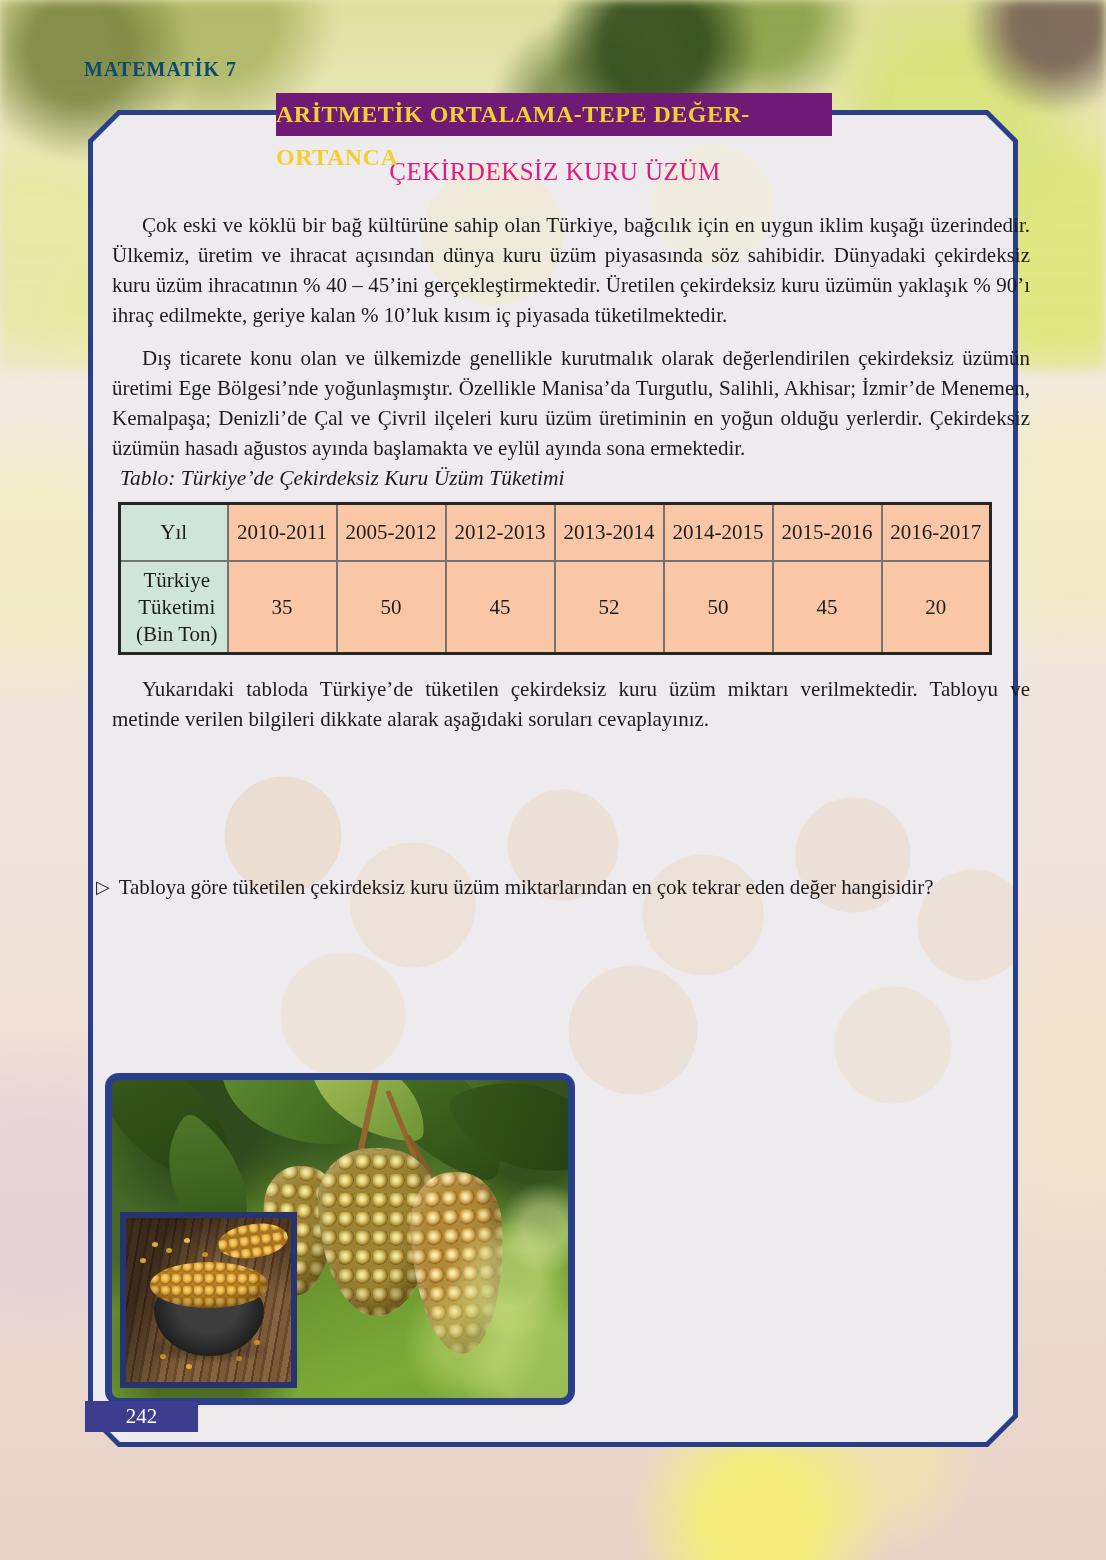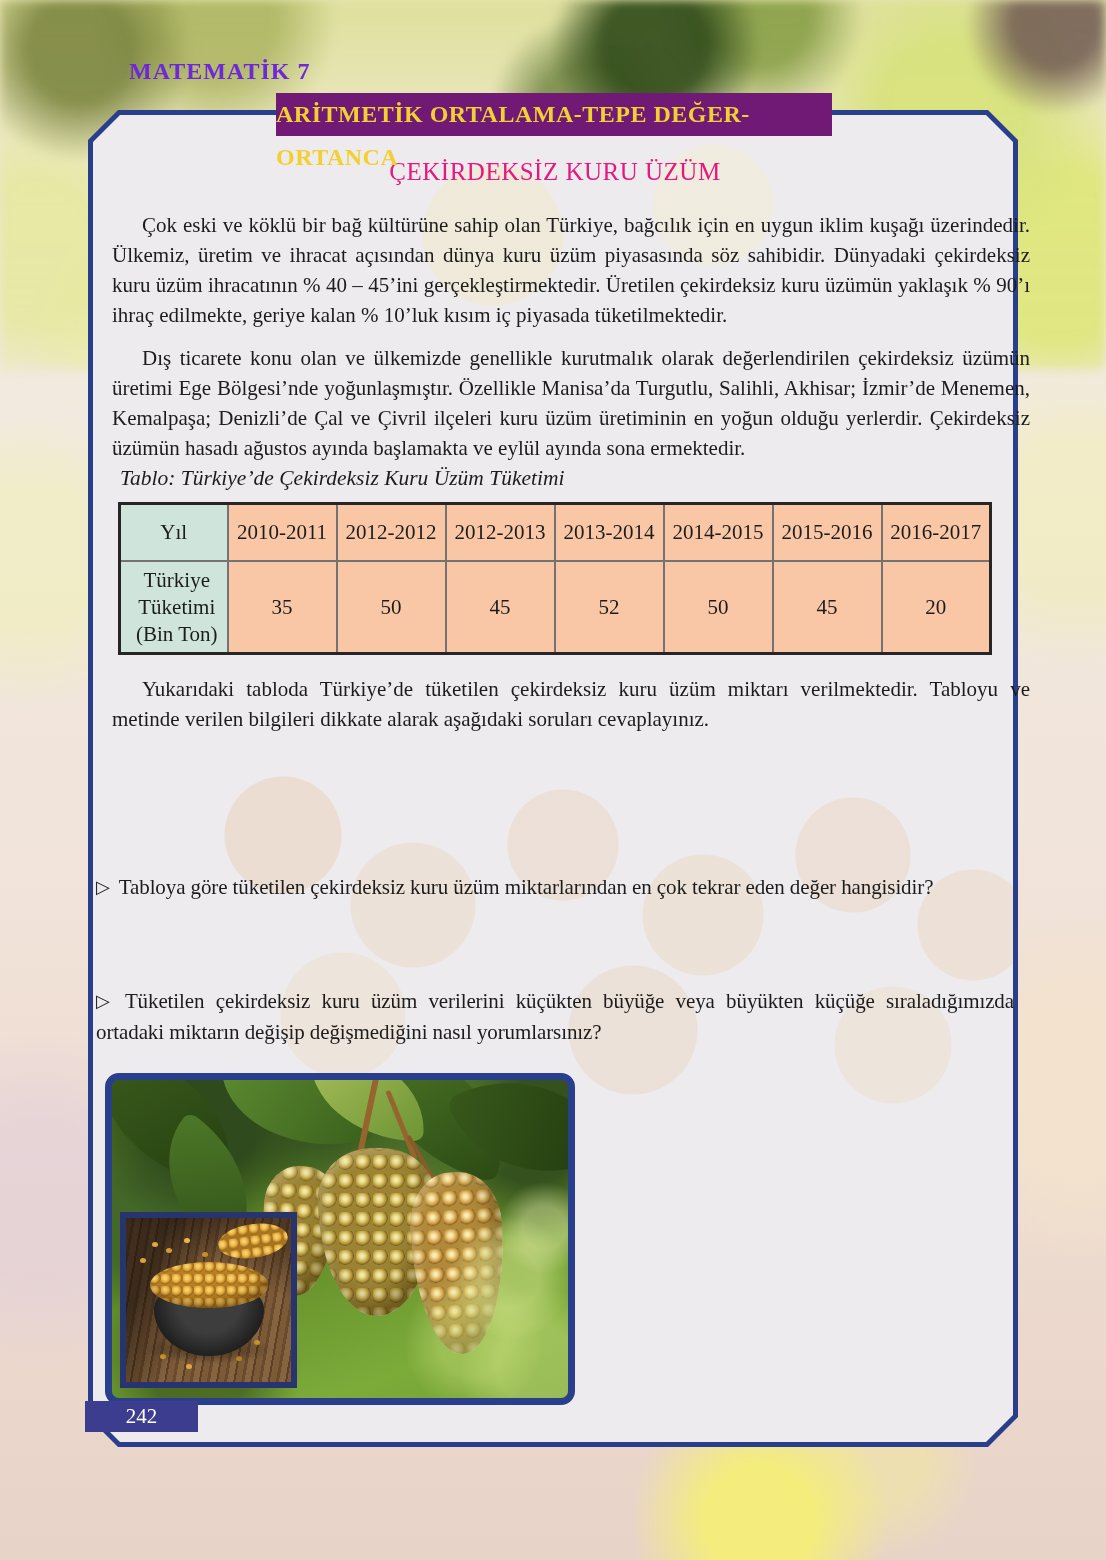--- a/index.html
+++ b/index.html
@@ -43,21 +43,21 @@
       radial-gradient(circle at 610px 800px, rgba(236,206,170,0.33) 0 60px, rgba(236,206,170,0) 61px),
       radial-gradient(circle at 760px 740px, rgba(232,198,162,0.30) 0 57px, rgba(232,198,162,0) 58px),
       radial-gradient(circle at 880px 810px, rgba(236,206,170,0.34) 0 55px, rgba(236,206,170,0) 56px),
       radial-gradient(circle at 250px 900px, rgba(238,212,178,0.30) 0 62px, rgba(238,212,178,0) 63px),
       radial-gradient(circle at 540px 915px, rgba(232,198,162,0.28) 0 64px, rgba(232,198,162,0) 65px),
       radial-gradient(circle at 800px 930px, rgba(238,212,178,0.30) 0 58px, rgba(238,212,178,0) 59px),
       radial-gradient(circle at 400px 120px, rgba(242,232,200,0.5) 0 70px, rgba(242,232,200,0) 71px),
       radial-gradient(circle at 620px 90px, rgba(244,236,205,0.45) 0 60px, rgba(244,236,205,0) 61px);}
 
   
-  .brand{position:absolute;left:84px;top:58px;font-size:24px;font-weight:bold;color:#6d28d9;letter-spacing:1px;margin-left:45px;}
+  .brand{position:absolute;left:84px;top:58px;font-size:20px;font-weight:bold;color:#0c4a6e;letter-spacing:1px;}
   .banner{position:absolute;left:276px;top:93px;width:556px;height:43px;background:#701a75;
     color:#f2d031;font-size:24px;font-weight:bold;text-align:left;line-height:43px;letter-spacing:0.5px;z-index:6;}
 
   
   .title{position:absolute;left:96px;top:158px;width:918px;text-align:center;font-size:25px;
     color:#e6187e;letter-spacing:0.5px;z-index:5;}
   .txt{position:absolute;left:96px;width:918px;font-size:21px;line-height:30px;text-align:justify;z-index:5;margin-left:16px;}
   .indent{text-indent:30px;}
   .caption{position:absolute;left:120px;top:466px;font-size:21.5px;font-style:italic;z-index:5;}
 
@@ -172,21 +172,21 @@
         <col style="width:109px">
       <col style="width:109px">
         <col style="width:109px">
         <col style="width:109px">
         <col style="width:109px">
     </colgroup>
     <tbody>
         <tr class="r1">
       <td class="lbl">Yıl</td>
       <td class="val">2010-2011</td>
-      <td class="val">2012-2012</td>
+      <td class="val">2005-2012</td>
       <td class="val">2012-2013</td>
       <td class="val">2013-2014</td>
       <td class="val">2014-2015</td>
       <td class="val">2015-2016</td>
       <td class="val">2016-2017</td>
     </tr>
     <tr class="r2">
       <td class="lbl2">Türkiye Tüketimi (Bin Ton)</td>
       <td class="val">35</td>
       <td class="val">50</td>
@@ -196,23 +196,20 @@
       <td class="val">45</td>
       <td class="val">20</td>
     </tr>
   </tbody>
     </table>
 
   <div class="txt indent" style="top:674px">Yukarıdaki tabloda Türkiye’de tüketilen çekirdeksiz kuru üzüm miktarı verilmektedir. Tabloyu ve metinde verilen bilgileri dikkate alarak aşağıdaki soruları cevaplayınız.</div>
 
   <div class="question" style="top:872px">
     <span class="bullet">▷</span><span>Tabloya göre tüketilen çekirdeksiz kuru üzüm miktarlarından en çok tekrar eden değer hangisidir?</span>
-  </div>
-  <div class="question" style="top:986px">
-    <span class="bullet">▷</span><span>Tüketilen çekirdeksiz kuru üzüm verilerini küçükten büyüğe veya büyükten küçüğe sıraladığımızda ortadaki miktarın değişip değişmediğini nasıl yorumlarsınız?</span>
   </div>
 
   <div class="photo">
     <div class="leaf lf1"></div>
     <div class="leaf lf2"></div>
     <div class="leaf lf3"></div>
     <div class="leaf lf4"></div>
     <div class="leaf lf5"></div>
     <div class="leaf lf6"></div>
     <div class="branch br1"></div>

